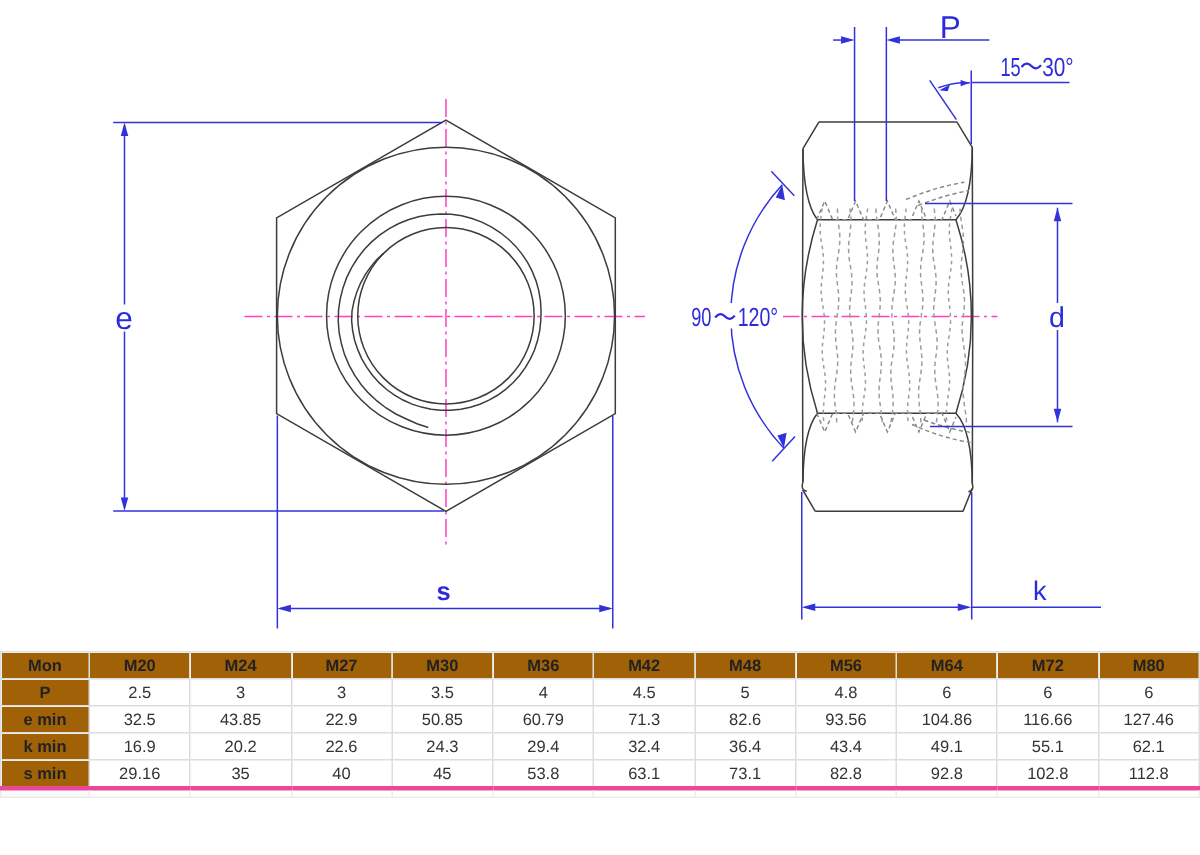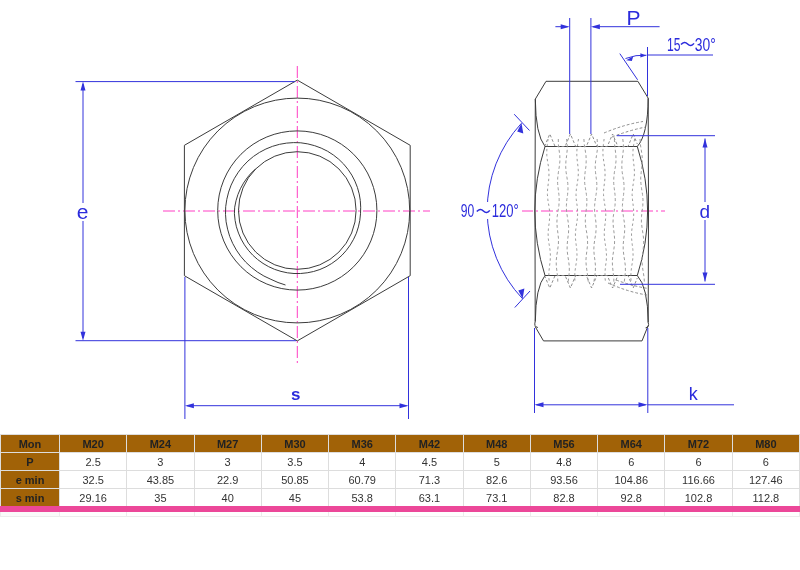--- a/index.html
+++ b/index.html
@@ -1,21 +1,21 @@
 <!DOCTYPE html>
 <html><head>
 <meta charset="utf-8">
 <style>
 html,body{margin:0;padding:0;background:#fff;}
 .page{position:relative;width:800px;height:570px;background:#fff;overflow:hidden;font-family:"Liberation Sans",sans-serif;}
 svg{position:absolute;top:0;left:0;}
 table{position:absolute;top:434px;left:0;width:800px;border-collapse:collapse;table-layout:fixed;font-family:"Liberation Sans",sans-serif;}
 td{border:1px solid #ddd;height:17px;padding:0;text-align:center;vertical-align:middle;font-size:11px;color:#333;background:#fff;overflow:hidden;}
 td.h{background:#a16207;font-weight:bold;color:#222;}
-tr.last td{border-bottom:6px solid #ec4899;}
+tr.last td{border-bottom:3px solid #ec4899;}
 tr.stub td{border-color:#ececec;border-top:none;height:4px;background:#fff;}
 tr.stub td.h{background:#fafafa;}
 </style>
 </head>
 <body>
 <div class="page">
 <svg width="800" height="433" viewBox="0 0 800 433">
 <g fill="none" stroke-linecap="butt">
 
 <g stroke="#ff3fc4" stroke-width="1">
@@ -189,20 +189,34 @@
           <td>22.9</td>
           <td>50.85</td>
           <td>60.79</td>
           <td>71.3</td>
           <td>82.6</td>
           <td>93.56</td>
           <td>104.86</td>
           <td>116.66</td>
           <td>127.46</td>
         </tr>
+<tr>
+          <td class="h">k min</td>
+          <td>16.9</td>
+          <td>20.2</td>
+          <td>22.6</td>
+          <td>24.3</td>
+          <td>29.4</td>
+          <td>32.4</td>
+          <td>36.4</td>
+          <td>43.4</td>
+          <td>49.1</td>
+          <td>55.1</td>
+          <td>62.1</td>
+        </tr>
 <tr class="last">
           <td class="h">s min</td>
           <td>29.16</td>
           <td>35</td>
           <td>40</td>
           <td>45</td>
           <td>53.8</td>
           <td>63.1</td>
           <td>73.1</td>
           <td>82.8</td>

